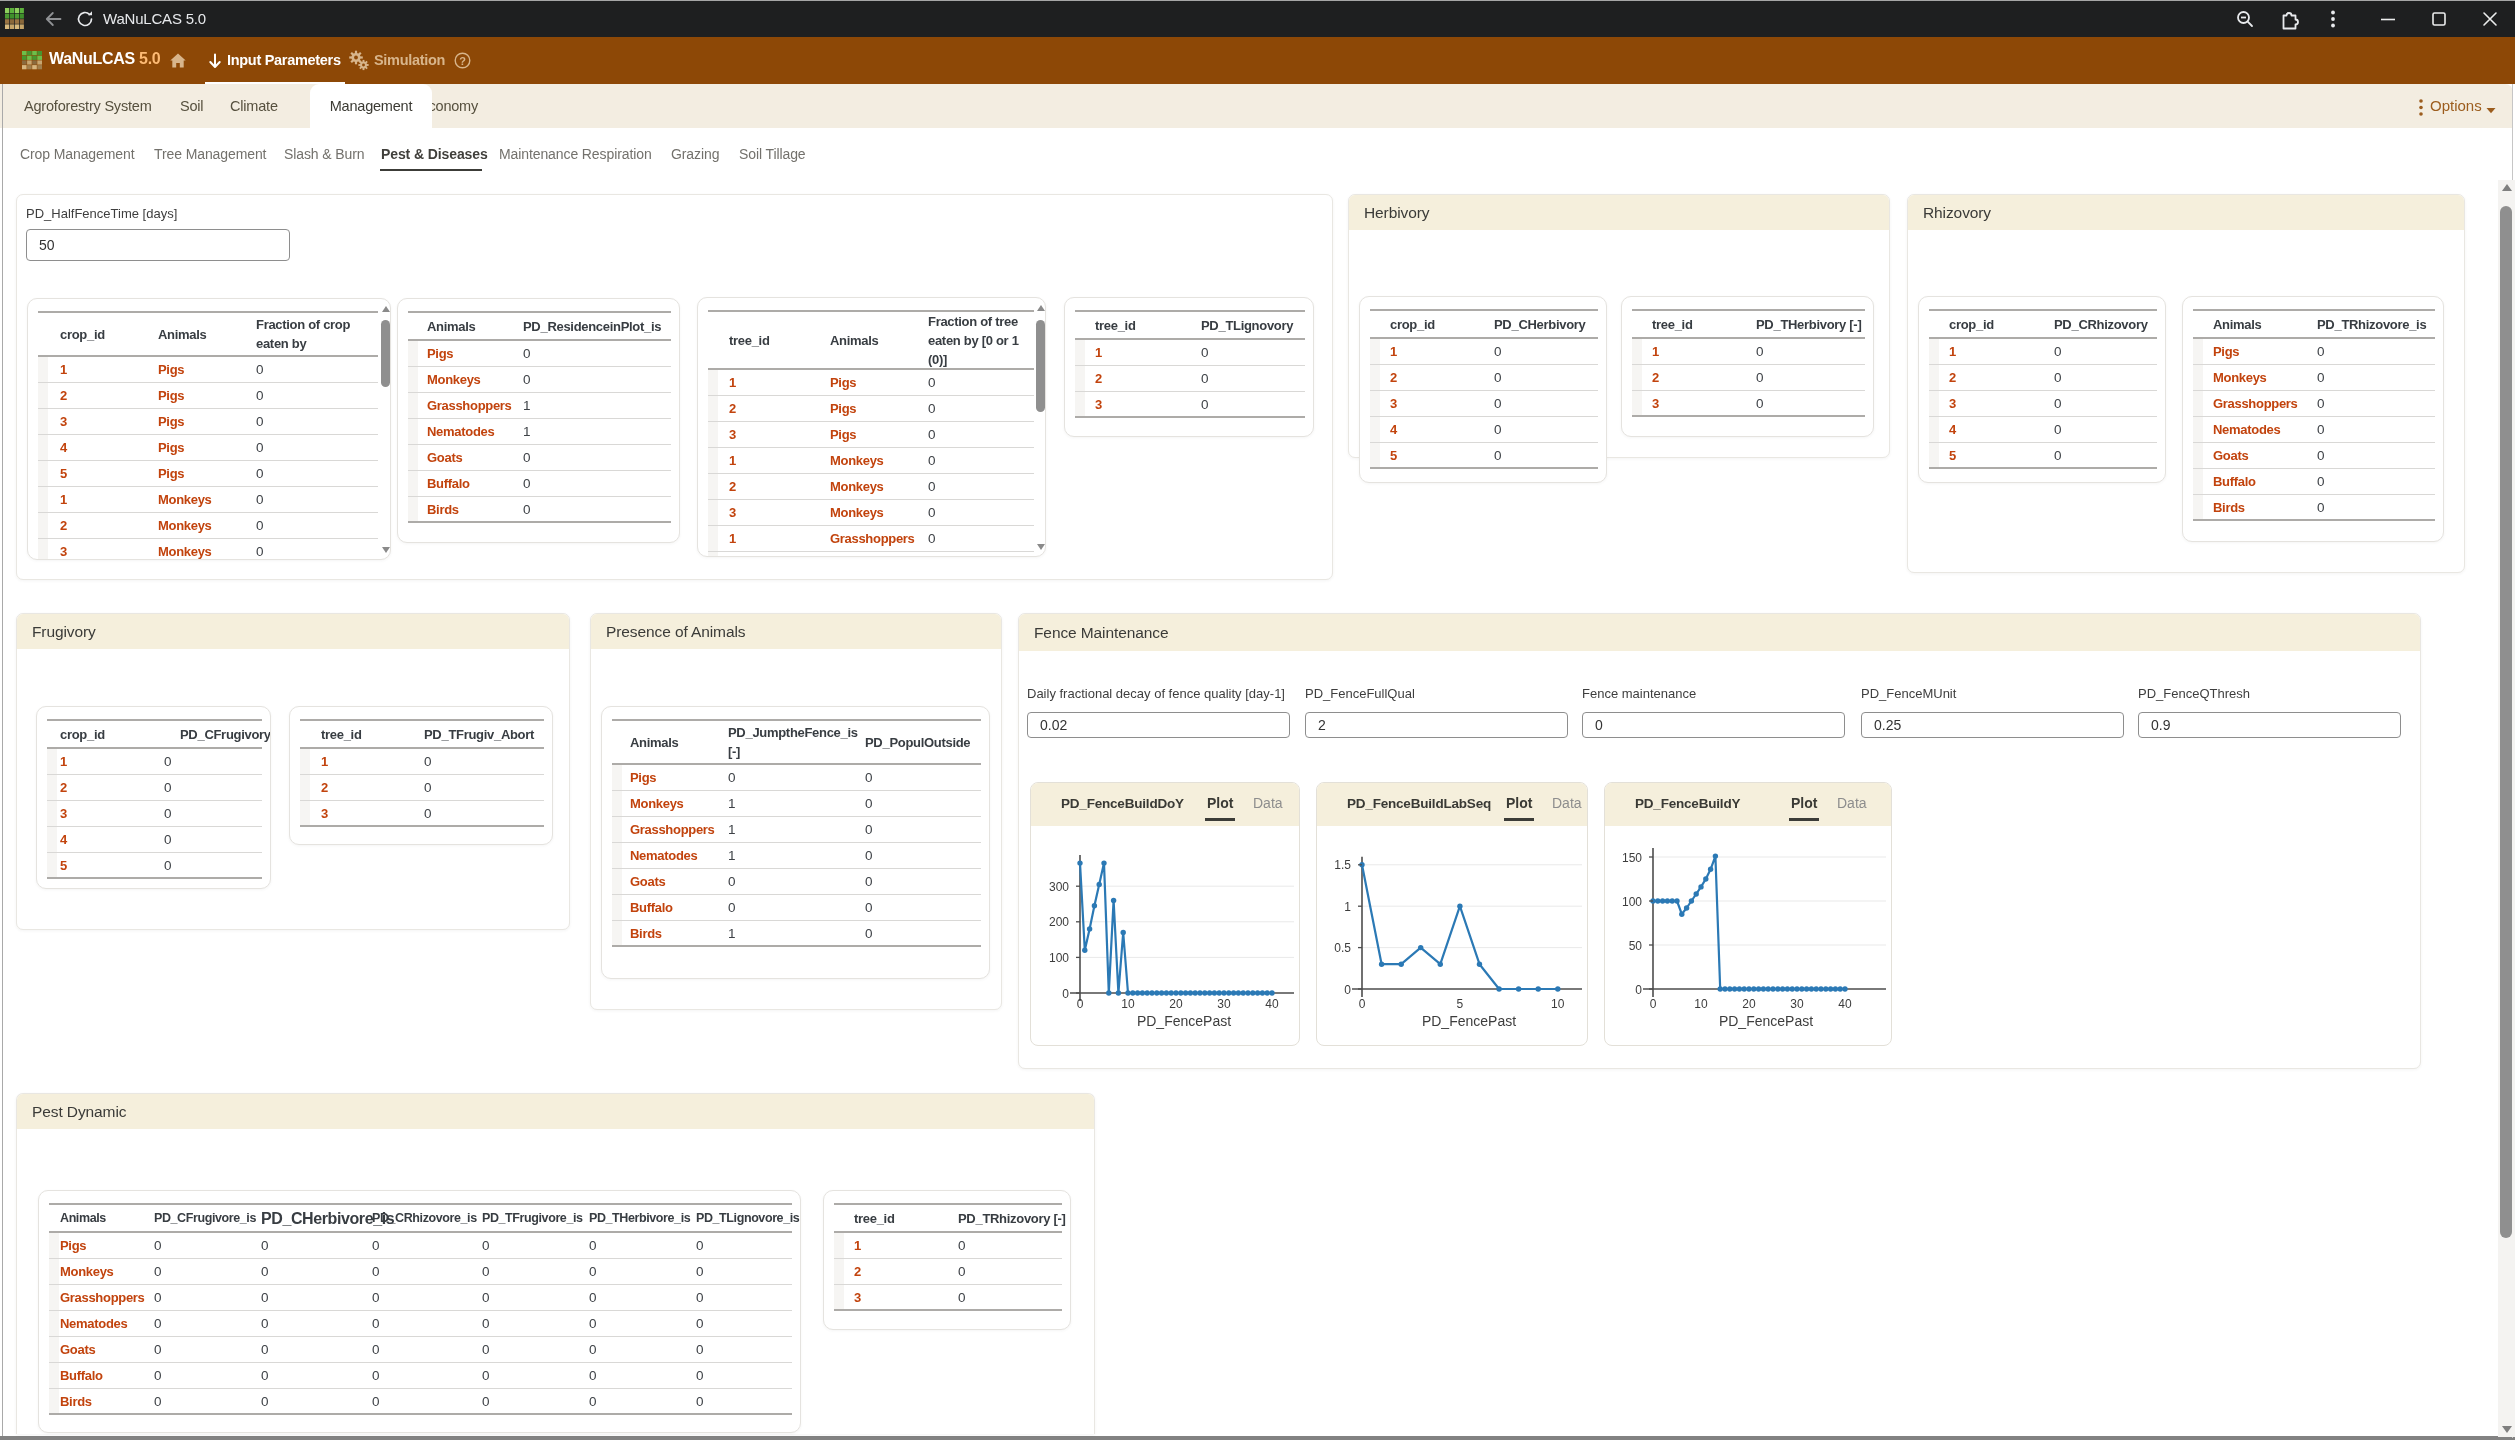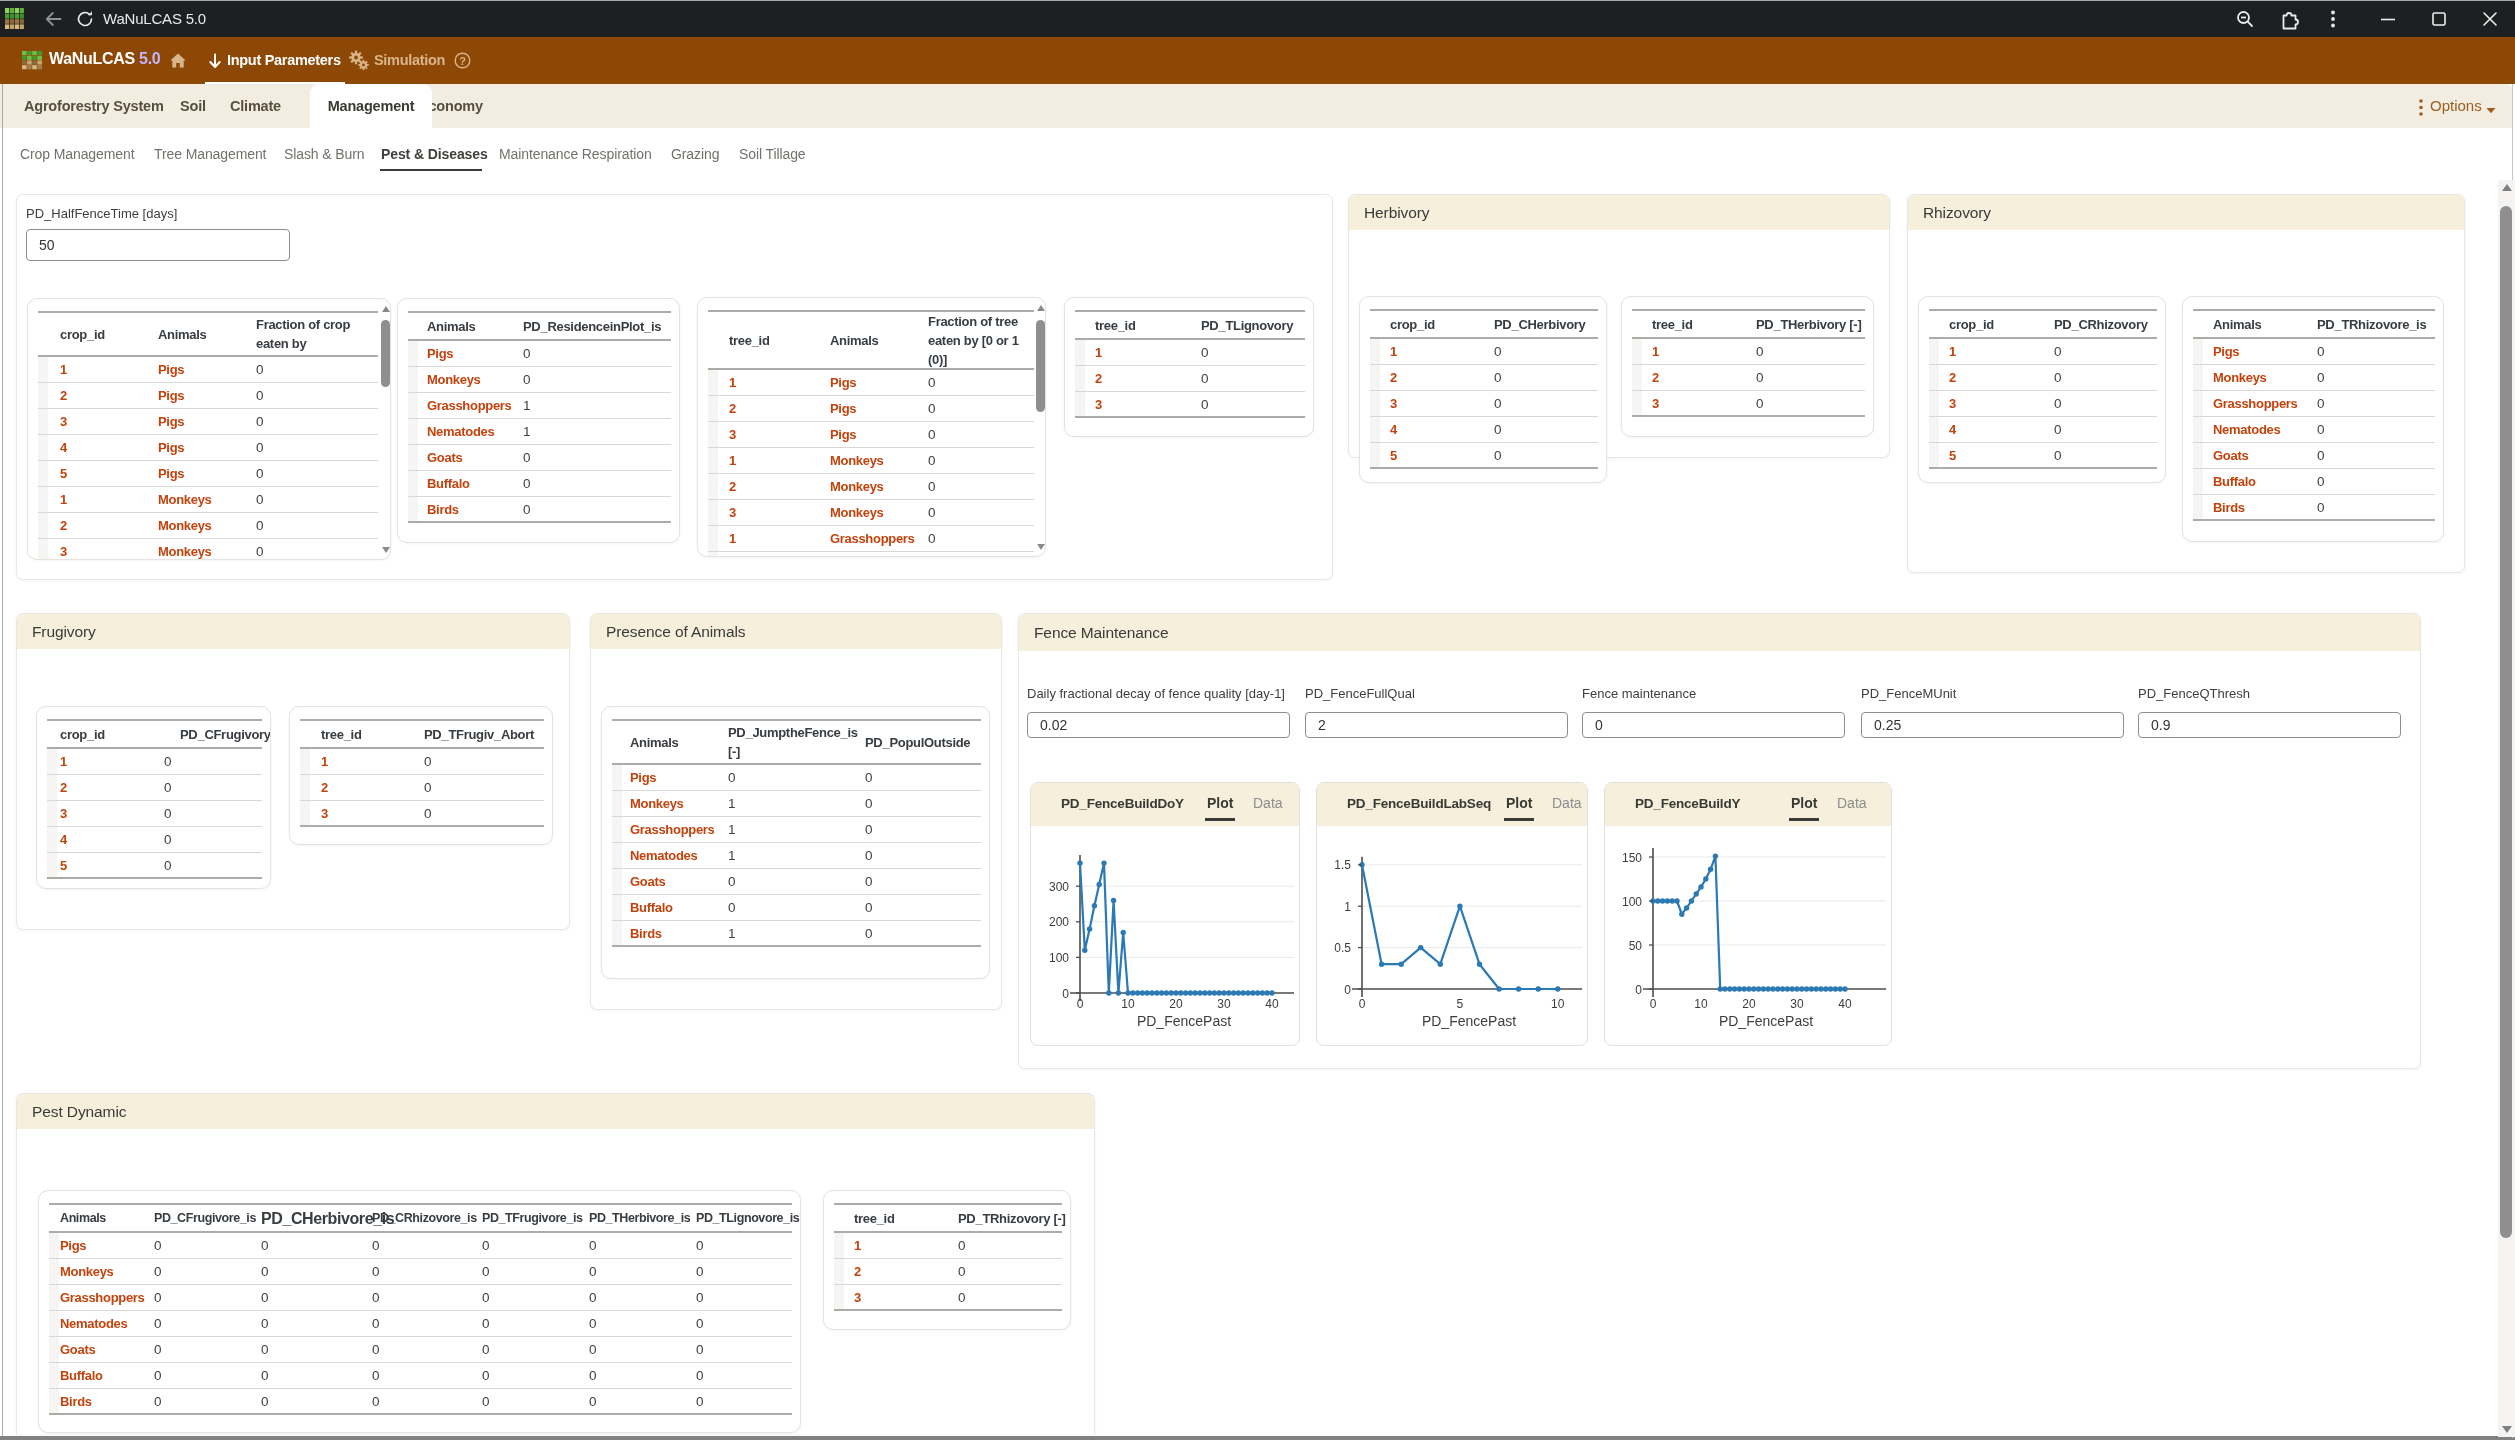--- a/index.html
+++ b/index.html
@@ -1,21 +1,21 @@
 <!DOCTYPE html>
 <html><head><meta charset="utf-8">
 <style>
 *{margin:0;padding:0;box-sizing:border-box}
 html,body{width:2515px;height:1440px;overflow:hidden;background:#fff;
 font-family:"Liberation Sans",sans-serif;-webkit-font-smoothing:antialiased}
 .abs{position:absolute}
 .titlebar{position:absolute;left:0;top:0;width:2515px;height:37px;background:#1e1f20}
 .navbar{position:absolute;left:0;top:37px;width:2515px;height:47px;background:#8d4806}
 .tabbar{position:absolute;left:0;top:84px;width:2513px;height:44px;background:#f3ede1;border-radius:0 8px 0 0}
-.tab{position:absolute;top:0;height:44px;line-height:44px;font-size:14.5px;font-weight:700;color:#56503e;letter-spacing:-0.2px;white-space:nowrap}
+.tab{position:absolute;top:0;height:44px;line-height:44px;font-size:14.5px;font-weight:400;color:#56503e;letter-spacing:-0.2px;white-space:nowrap}
 .tabactive{background:#fff;border-radius:9px 9px 0 0;color:#3b3a33;text-align:center}
 .subnav{position:absolute;left:0;top:128px;width:2515px;height:68px;background:#fff}
 .sitem{position:absolute;top:18px;font-size:14px;color:#73716c;letter-spacing:-0.1px;white-space:nowrap}
 .box{position:absolute;background:#fff;border:1px solid #e5e3df;border-radius:10px;box-shadow:0 1px 3px rgba(60,60,60,.05);overflow:hidden}
 .card{position:absolute;background:#fff;border:1px solid #e9e7e2;border-radius:7px;box-shadow:0 1px 3px rgba(60,60,60,.06)}
 .chead{position:absolute;left:0;top:0;right:0;height:35px;background:#f5efdc;border-radius:6px 6px 0 0;
 font-size:15.5px;font-weight:400;color:#3b3b38;line-height:35px;padding-left:15px;letter-spacing:-0.1px}
 .ta{position:absolute}
 .rule{position:absolute;height:2px;background:#adaba8}
 .rsep{position:absolute;height:1px;background:#d9d8d6}
@@ -101,21 +101,21 @@
       <rect x="15.3" y="4.7" width="4.7" height="4.2" fill="#6cbf4a"></rect>
 <rect x="0" y="9.4" width="4.6" height="4.2" fill="#8a6a3e"></rect>
       <rect x="5.1" y="9.4" width="4.6" height="4.2" fill="#c6a671"></rect>
       <rect x="10.2" y="9.4" width="4.6" height="4.2" fill="#8a6a3e"></rect>
       <rect x="15.3" y="9.4" width="4.7" height="4.2" fill="#c6a671"></rect>
 <rect x="0" y="14.1" width="4.6" height="4.2" fill="#d6b57f"></rect>
       <rect x="5.1" y="14.1" width="4.6" height="4.2" fill="#a07f4d"></rect>
       <rect x="10.2" y="14.1" width="4.6" height="4.2" fill="#d6b57f"></rect>
       <rect x="15.3" y="14.1" width="4.7" height="4.2" fill="#a07f4d"></rect>
 </svg>
-<div class="abs" style="left:49px;top:13px;font-size:16px;font-weight:700;color:#fff;letter-spacing:-0.3px">WaNuLCAS <span style="color:#c4b5fd">5.0</span></div>
+<div class="abs" style="left:49px;top:13px;font-size:16px;font-weight:700;color:#fff;letter-spacing:-0.3px">WaNuLCAS <span style="color:#fdba74">5.0</span></div>
 <svg class="abs" style="left:170px;top:16px" width="16" height="15">
 <path d="M8 0.5 L15.7 7.6 h-2 v6.9 h-3.9 v-4.6 h-3.6 v4.6 H2.3 V7.6 h-2 z" fill="#d8b58b"></path>
     </svg>
 <svg class="abs" style="left:208px;top:16px" width="14" height="16">
 <path d="M7 1.5 v12 M2.3 9 L7 14 l4.7 -5" stroke="#fff" stroke-width="2" fill="none" stroke-linecap="round" stroke-linejoin="round"></path>
     </svg>
 <div class="abs" style="left:227px;top:15px;font-size:14.5px;font-weight:700;color:#fff;letter-spacing:-0.3px">Input Parameters</div>
 <div class="abs" style="left:205px;top:45px;width:140px;height:2px;background:#fff"></div>
 <svg class="abs" style="left:348px;top:13px" width="21" height="21">
       <circle cx="8" cy="7.5" r="4.6" fill="#d8b58b"></circle>

